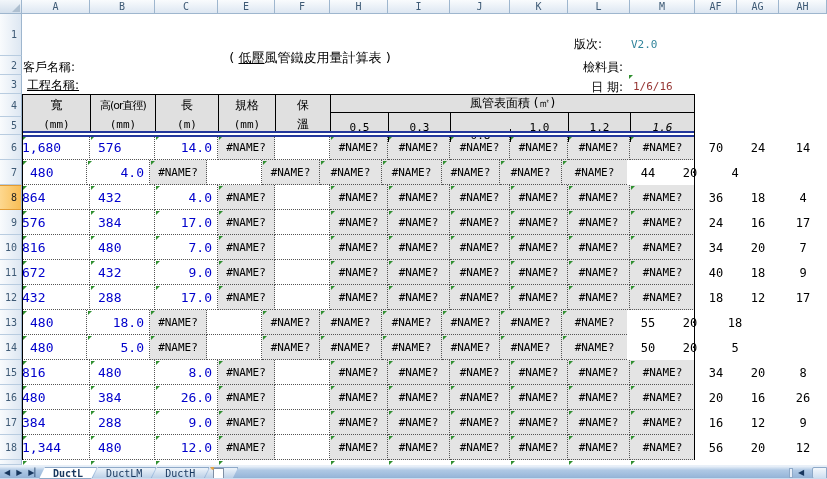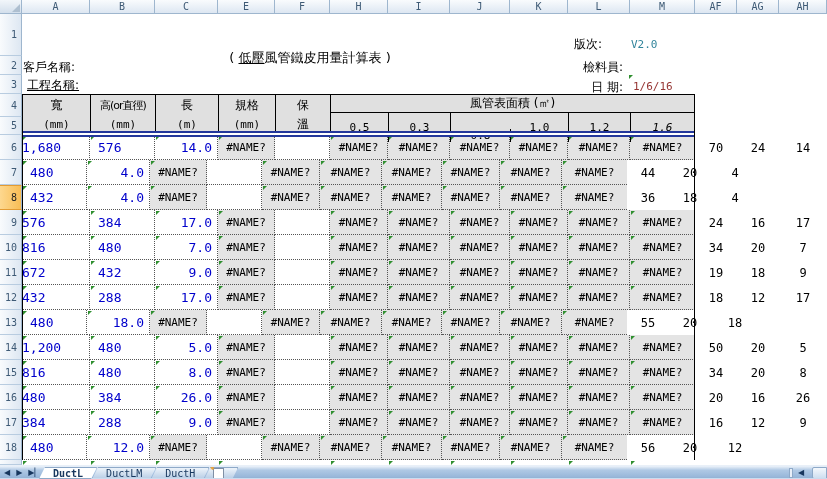--- a/index.html
+++ b/index.html
@@ -215,20 +215,21 @@
     <div class="cell err tri" style="width:62px">#NAME?</div>
     <div class="cell err tri" style="width:60px">#NAME?</div>
     <div class="cell err tri" style="width:58px">#NAME?</div>
     <div class="cell err tri" style="width:62px">#NAME?</div>
     <div class="cell err tri m" style="width:65px">#NAME?</div>
     <div class="cell plain" style="width:42px">44</div>
     <div class="cell plain" style="width:42px">20</div>
     <div class="cell plain" style="width:48px">4</div>
   </div>
       <div class="drow" style="top: 185px;">
+    <div class="cell a tri" style="width:68px">864</div>
     <div class="cell b tri" style="width:65px">432</div>
     <div class="cell c tri" style="width:63px">4.0</div>
     <div class="cell err tri" style="width:57px">#NAME?</div>
     <div class="cell f" style="width:55px"></div>
     <div class="cell err tri" style="width:58px">#NAME?</div>
     <div class="cell err tri" style="width:62px">#NAME?</div>
     <div class="cell err tri" style="width:60px">#NAME?</div>
     <div class="cell err tri" style="width:58px">#NAME?</div>
     <div class="cell err tri" style="width:62px">#NAME?</div>
     <div class="cell err tri m" style="width:65px">#NAME?</div>
@@ -273,21 +274,21 @@
     <div class="cell b tri" style="width:65px">432</div>
     <div class="cell c tri" style="width:63px">9.0</div>
     <div class="cell err tri" style="width:57px">#NAME?</div>
     <div class="cell f" style="width:55px"></div>
     <div class="cell err tri" style="width:58px">#NAME?</div>
     <div class="cell err tri" style="width:62px">#NAME?</div>
     <div class="cell err tri" style="width:60px">#NAME?</div>
     <div class="cell err tri" style="width:58px">#NAME?</div>
     <div class="cell err tri" style="width:62px">#NAME?</div>
     <div class="cell err tri m" style="width:65px">#NAME?</div>
-    <div class="cell plain" style="width:42px">19</div>
+    <div class="cell plain" style="width:42px">40</div>
     <div class="cell plain" style="width:42px">18</div>
     <div class="cell plain" style="width:48px">9</div>
   </div>
       <div class="drow" style="top: 285px;">
     <div class="cell a tri" style="width:68px">432</div>
     <div class="cell b tri" style="width:65px">288</div>
     <div class="cell c tri" style="width:63px">17.0</div>
     <div class="cell err tri" style="width:57px">#NAME?</div>
     <div class="cell f" style="width:55px"></div>
     <div class="cell err tri" style="width:58px">#NAME?</div>
@@ -309,21 +310,20 @@
     <div class="cell err tri" style="width:62px">#NAME?</div>
     <div class="cell err tri" style="width:60px">#NAME?</div>
     <div class="cell err tri" style="width:58px">#NAME?</div>
     <div class="cell err tri" style="width:62px">#NAME?</div>
     <div class="cell err tri m" style="width:65px">#NAME?</div>
     <div class="cell plain" style="width:42px">55</div>
     <div class="cell plain" style="width:42px">20</div>
     <div class="cell plain" style="width:48px">18</div>
   </div>
       <div class="drow" style="top: 335px;">
-    <div class="cell a tri" style="width:68px">1,200</div>
     <div class="cell b tri" style="width:65px">480</div>
     <div class="cell c tri" style="width:63px">5.0</div>
     <div class="cell err tri" style="width:57px">#NAME?</div>
     <div class="cell f" style="width:55px"></div>
     <div class="cell err tri" style="width:58px">#NAME?</div>
     <div class="cell err tri" style="width:62px">#NAME?</div>
     <div class="cell err tri" style="width:60px">#NAME?</div>
     <div class="cell err tri" style="width:58px">#NAME?</div>
     <div class="cell err tri" style="width:62px">#NAME?</div>
     <div class="cell err tri m" style="width:65px">#NAME?</div>
@@ -373,20 +373,21 @@
     <div class="cell err tri" style="width:62px">#NAME?</div>
     <div class="cell err tri" style="width:60px">#NAME?</div>
     <div class="cell err tri" style="width:58px">#NAME?</div>
     <div class="cell err tri" style="width:62px">#NAME?</div>
     <div class="cell err tri m" style="width:65px">#NAME?</div>
     <div class="cell plain" style="width:42px">16</div>
     <div class="cell plain" style="width:42px">12</div>
     <div class="cell plain" style="width:48px">9</div>
   </div>
       <div class="drow" style="top: 435px;">
+    <div class="cell a tri" style="width:68px">1,344</div>
     <div class="cell b tri" style="width:65px">480</div>
     <div class="cell c tri" style="width:63px">12.0</div>
     <div class="cell err tri" style="width:57px">#NAME?</div>
     <div class="cell f" style="width:55px"></div>
     <div class="cell err tri" style="width:58px">#NAME?</div>
     <div class="cell err tri" style="width:62px">#NAME?</div>
     <div class="cell err tri" style="width:60px">#NAME?</div>
     <div class="cell err tri" style="width:58px">#NAME?</div>
     <div class="cell err tri" style="width:62px">#NAME?</div>
     <div class="cell err tri m" style="width:65px">#NAME?</div>

